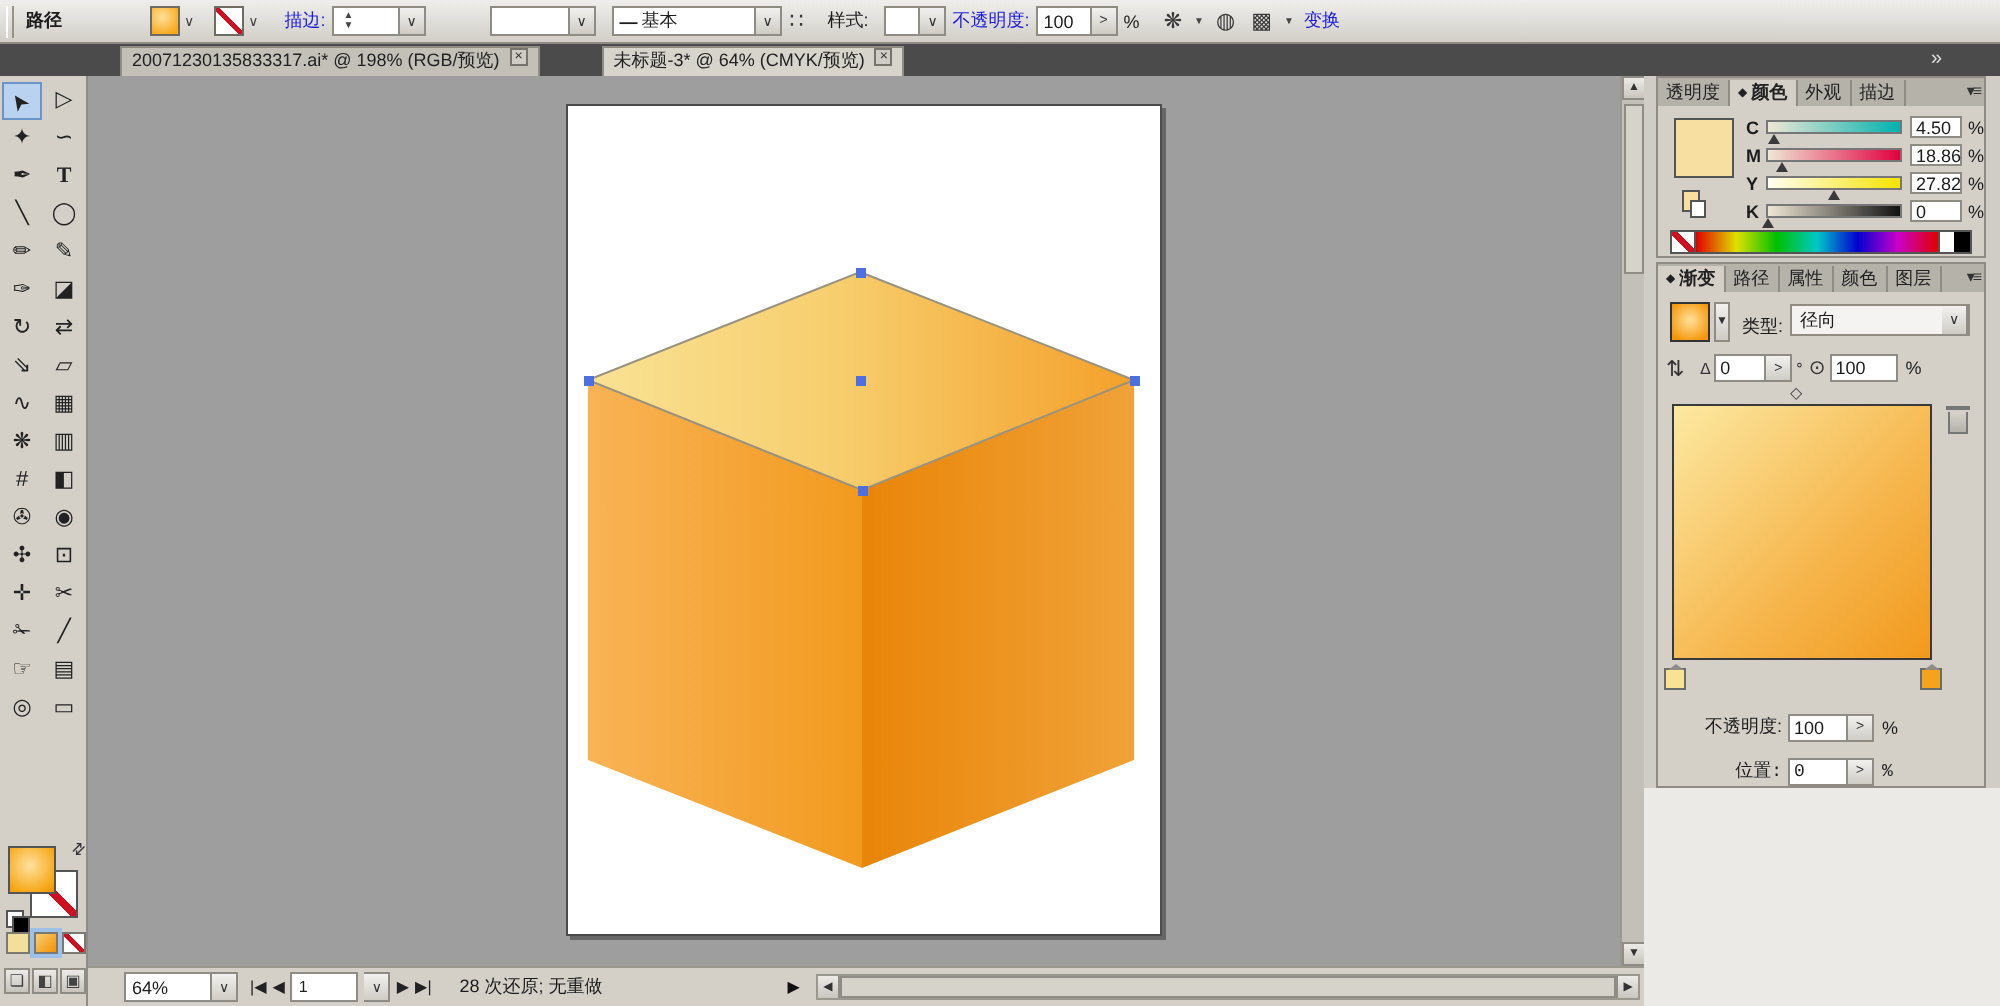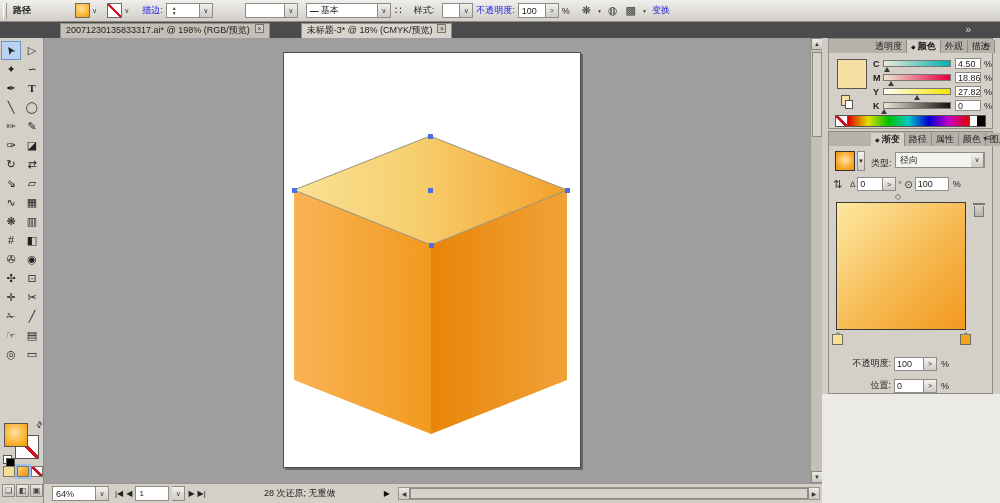--- a/index.html
+++ b/index.html
@@ -65,34 +65,34 @@
     border:1px solid #4c4c4c; box-shadow:2px 2px 0 rgba(0,0,0,.35); }
   .cube-svg{ position:absolute; left:0; top:0; }
   
   .vscroll{ position:absolute; left:810px; top:38px; width:12px; height:445px; background:#c3c0b9; border-left:1px solid #9a978f; }
   .vs-btn{ position:absolute; left:0; width:12px; height:12px; background:linear-gradient(#eceae6,#c9c6bf);
     border:1px solid #8f8c85; display:flex; align-items:center; justify-content:center; font-size:6px; color:#333; }
   .vs-thumb{ position:absolute; left:1px; top:14px; width:10px; height:85px; background:#d6d3cb; border:1px solid #8f8c85; }
   
   .status-bar{ position:absolute; left:44px; top:483px; width:778px; height:20px; background:#d4d0c8;
     border-top:1px solid #9a978f; display:flex; align-items:center; }
-  .sb-zoom{ margin-left:8px; }
+  .sb-zoom{ margin-left:18px; }
   .sb-nav{ display:flex; align-items:center; margin-left:6px; gap:3px; font-size:8px; color:#222; }
-  .sb-undo{ width:160px; margin-left:14px; text-align:center; white-space:nowrap; }
+  .sb-undo{ width:160px; margin-left:14px; text-align:left; white-space:nowrap; }
   .sb-tri{ font-size:8px; margin-left:4px; color:#111; }
   .hscroll{ position:relative; flex:1; height:13px; margin:0 2px 0 8px; background:#c3c0b9; border:1px solid #9a978f; display:flex; align-items:center; }
   .hs-btn{ width:11px; height:11px; background:linear-gradient(#eceae6,#c9c6bf); border-right:1px solid #8f8c85;
     display:flex; align-items:center; justify-content:center; font-size:6px; color:#333; }
   .hs-btn.right{ border-left:1px solid #8f8c85; border-right:none; }
   .hs-thumb{ height:11px; flex:1; background:#d6d3cb; border:1px solid #8f8c85; }
   
   .dock{ position:absolute; left:822px; top:38px; width:178px; height:465px; background:#d0cdc6; }
   .dock-lower{ position:absolute; left:0; top:356px; width:178px; height:109px; background:#eceae7; }
   .panel{ position:absolute; left:6px; width:165px; background:#d4d0c8; border:1px solid #8f8c85; }
-  .ptabs{ height:14px; background:#b5b2aa; display:flex; align-items:flex-end; position:relative;padding-left:42px; }
+  .ptabs{ height:14px; background:#b5b2aa; display:flex; align-items:flex-end; position:relative; }
   .ptab{ height:13px; padding:0 4px; border-right:1px solid #8f8c85; display:flex; align-items:center; gap:2px; background:#b5b2aa; color:#222; white-space:nowrap; }
   .ptab.active{ background:#d4d0c8; font-weight:bold; }
   .ptab .marker{ display:none; font-size:6px; }
   .ptab.active .marker{ display:inline; }
   .pmenu{ position:absolute; right:2px; top:2px; font-size:8px; color:#333; letter-spacing:-1px; }
   
   .panel-color{ top:0; height:91px; }
   .cp-body{ position:relative; height:76px; }
   .cp-swatch{ position:absolute; left:8px; top:6px; width:30px; height:30px; background:#f6dfa0; border:1px solid #555; }
   .cp-fs{ position:absolute; left:12px; top:42px; width:9px; height:11px; border:1px solid #555; background:#f6dfa0; }
@@ -136,21 +136,21 @@
     background:linear-gradient(135deg,#fce9a2 0%,#f8c returns 0) }
   .gp-square{ background:linear-gradient(135deg,#fce9a2 0%,#f6b54b 60%,#f2991d 100%); }
   .gstop{ position:absolute; top:188px; width:11px; height:11px; border:1px solid #6b6b6b; }
   .gstop::before{ content:''; position:absolute; left:1px; top:-7px; border:4px solid transparent; border-bottom:3px solid #8f8c85; }
   .gstop.left{ left:3px; background:#f7e392; }
   .gstop.right{ left:131px; background:#f5a21f; }
   .trash{ position:absolute; right:8px; top:60px; width:10px; height:11px; border:1px solid #777; border-top:none; background:linear-gradient(#d6d3cb,#b5b2ab); }
   .trash::before{ content:''; position:absolute; top:-3px; left:-2px; width:12px; height:2px; background:#777; }
   .gp-opt-row{ position:absolute; left:0; width:160px; height:15px; display:flex; align-items:center; }
   .gp-opt-row .lbl{ width:62px; text-align:right; margin-right:3px; }
-  .row-opacity{ top:210px; } .row-location{ top:232px; }
+  .row-opacity{ top:210px; } .row-location{ top:232px;font-family:Liberation Mono, monospace; }
   .pct-sm{ margin-left:4px; }
 </style>
 </head>
 <body>
 
 <div class="app" data-name="illustrator-app">
 
   <div class="control-bar" data-name="control-bar">
     <div class="grip" data-name="panel-grip"></div>
     <span class="cb-label" data-name="selection-type-label">路径</span>
@@ -195,21 +195,21 @@
   </div>
 
   <div class="tab-bar" data-name="document-tab-bar">
 
       <div class="doctab" data-name="document-tab">
         <span data-name="document-tab-title">20071230135833317.ai* @ 198% (RGB/预览)</span>
         <span class="doctab-close" data-name="tab-close-icon">×</span>
       </div>
 
       <div class="doctab active" data-name="document-tab">
-        <span data-name="document-tab-title">未标题-3* @ 18% (CMYK/预览)</span>
+        <span data-name="document-tab-title">未标题-3* @ 64% (CMYK/预览)</span>
         <span class="doctab-close" data-name="tab-close-icon">×</span>
       </div>
 
     <span class="dock-collapse" data-name="dock-collapse-icon">»</span>
   </div>
 
   <div class="toolbar" data-name="toolbar">
     <div class="tools" data-name="tool-grid">
 
         <div class="tool active" data-name="selection-tool" title="selection-tool">

